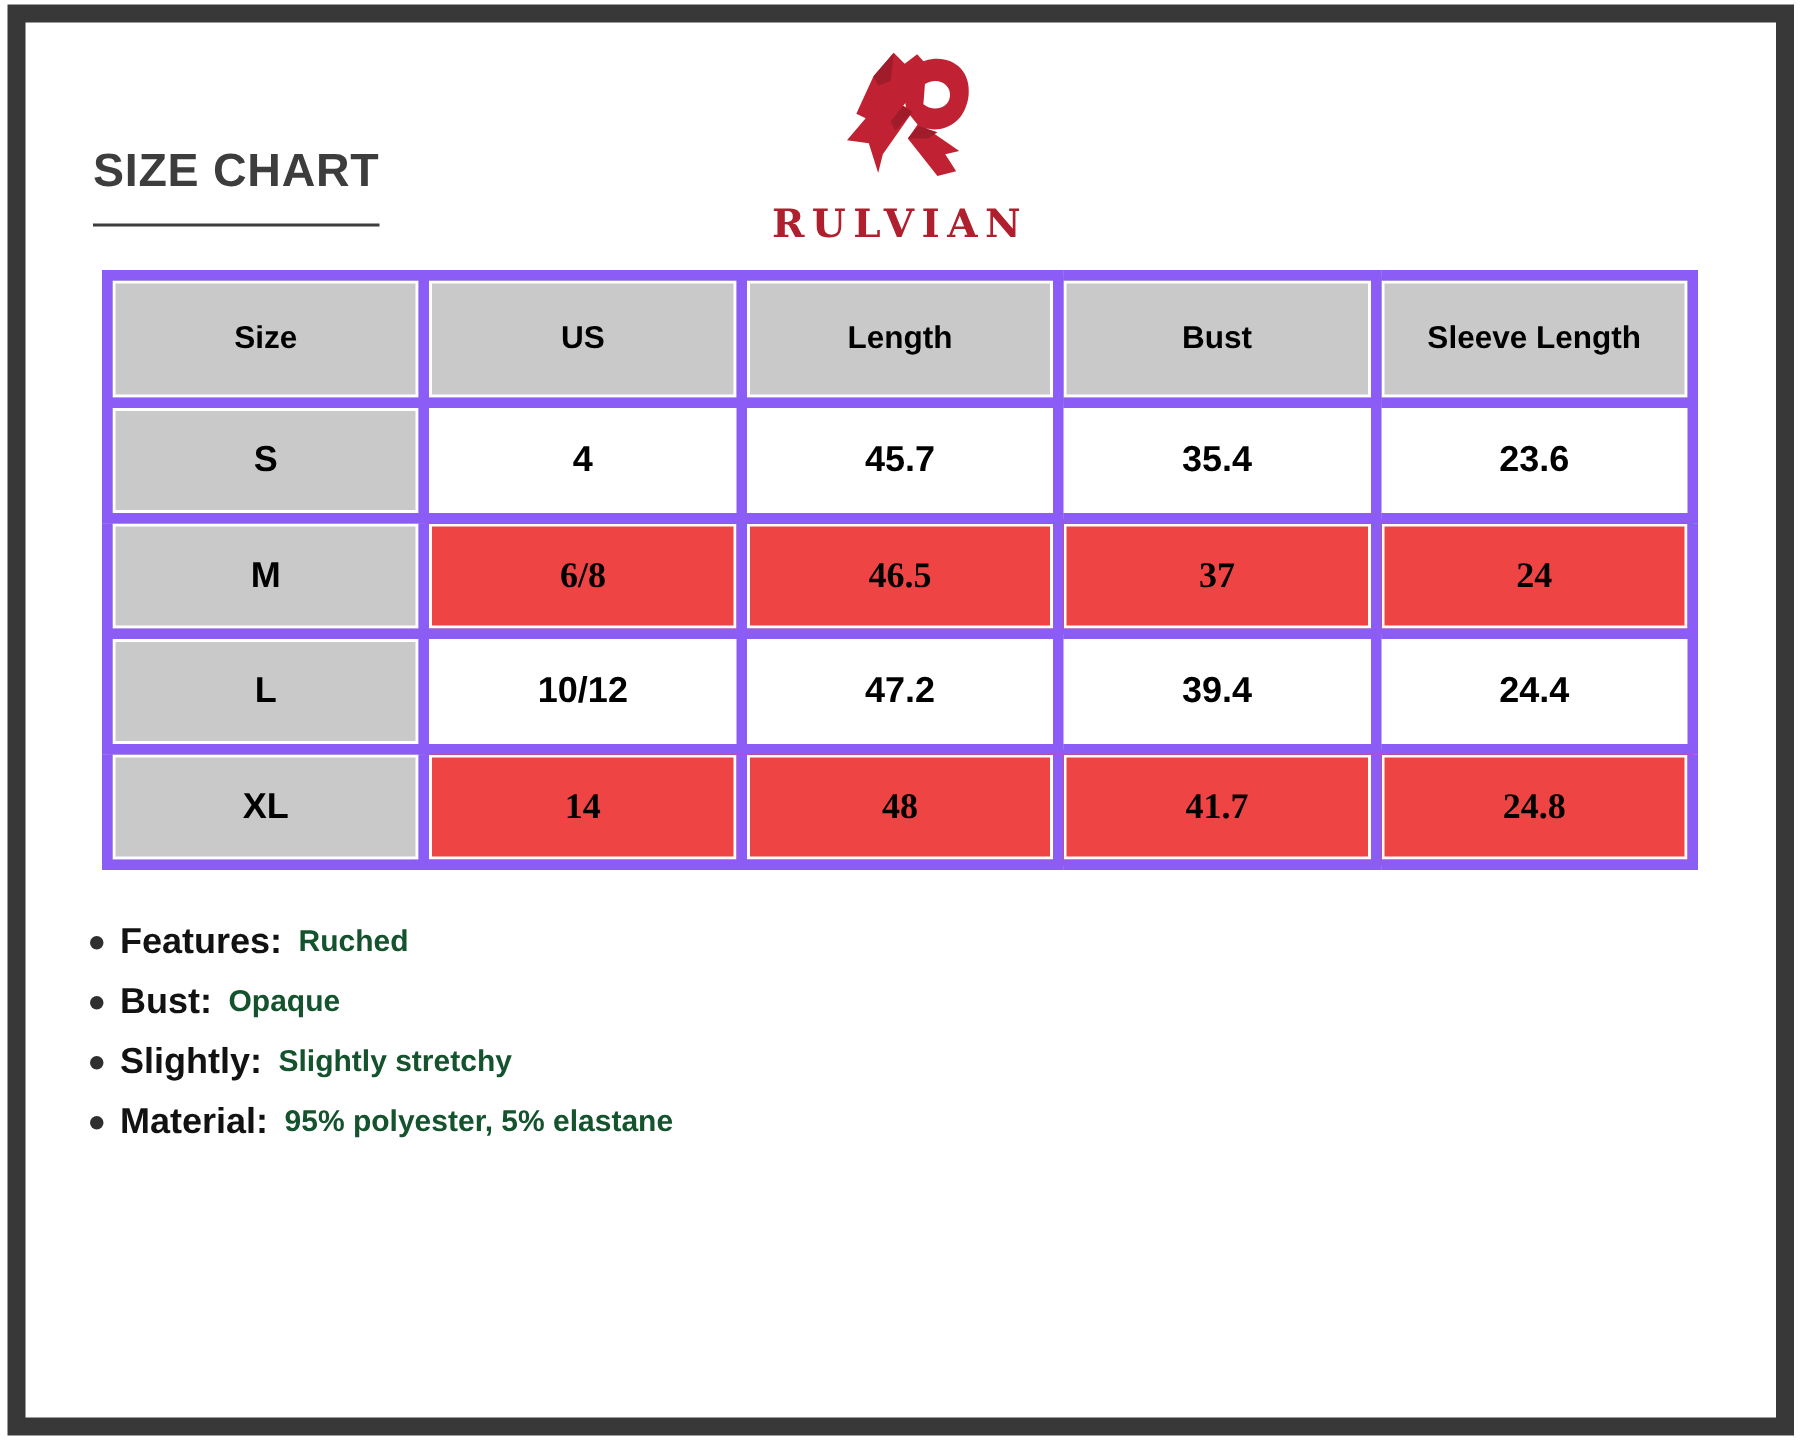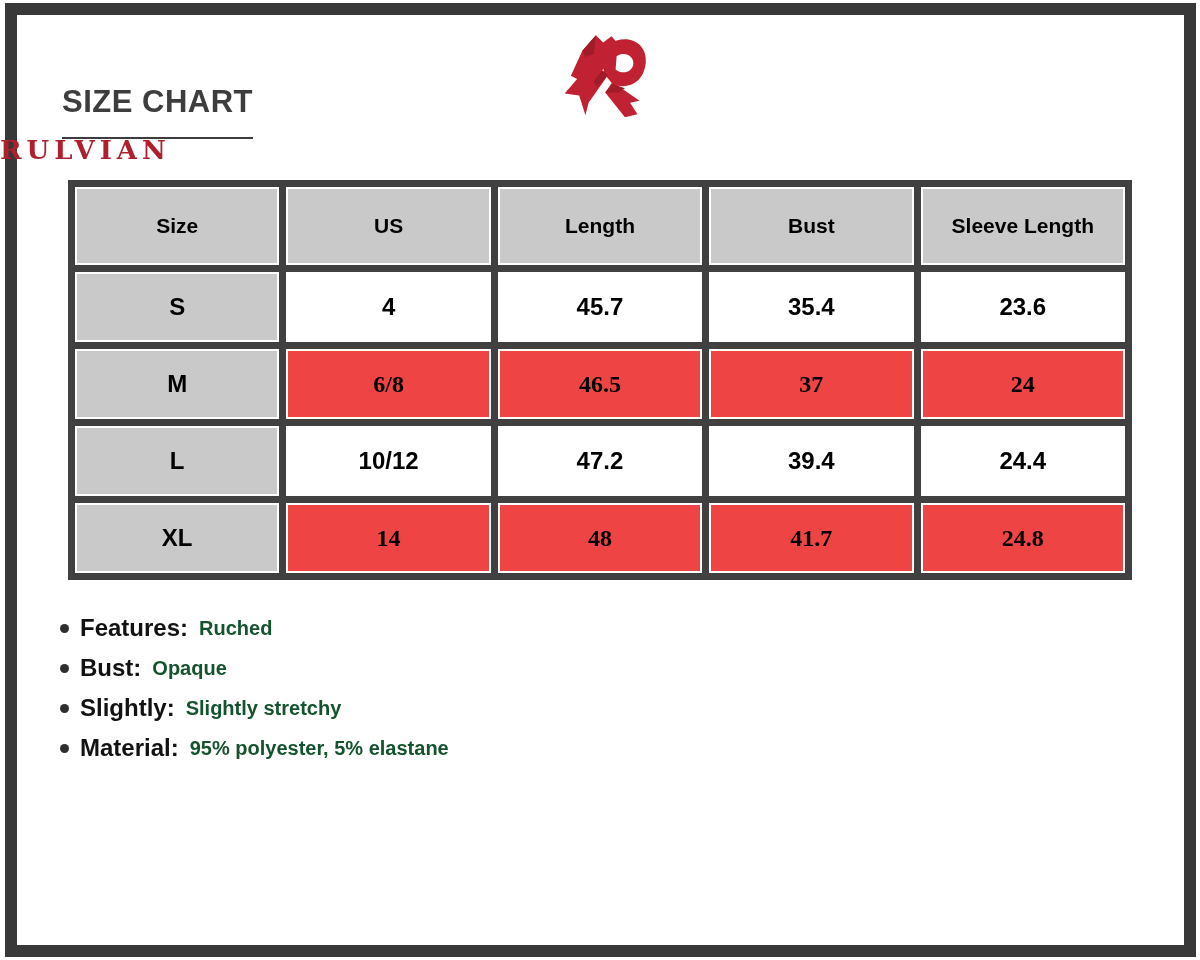--- a/index.html
+++ b/index.html
@@ -5,39 +5,39 @@
   html,body{margin:0;padding:0;background:#ffffff;}
   .canvas{
     position:relative;width:1200px;height:960px;background:#ffffff;
     font-family:"Liberation Sans",sans-serif;overflow:hidden;
   }
   .frame{
     position:absolute;left:5px;top:3px;right:4px;bottom:3px;
     border:12px solid #383838;pointer-events:none;
   }
   
-  .title-block{position:absolute;left:62px;top:84px;}
+  .title-block{position:absolute;left:62px;top:96px;}
   .title-block h1{
     margin:0;font-size:31px;font-weight:bold;color:#3d3d3d;letter-spacing:.5px;
   }
   .title-underline{width:191px;height:2px;background:#3d3d3d;margin-top:17px;}
   
-  .brand{position:absolute;left:0;right:0;top:30px;text-align:left;}
+  .brand{position:absolute;left:0;right:0;top:30px;text-align:center;}
   .brand svg{display:block;margin:0 auto;}
   .brand-name{
     margin-top:1px;font-family:"DejaVu Serif","Liberation Serif",serif;
     font-weight:bold;font-size:26px;letter-spacing:5px;color:#b01f2e;
   }
   
   table.size-table{
     position:absolute;left:68px;top:180px;width:1064px;
     border-collapse:collapse;table-layout:fixed;
   }
   .size-table th,.size-table td{
-    border:7px solid #404040;
+    border:7px solid #8b5cf6;
     box-shadow:inset 0 0 0 2px #ffffff;
     text-align:center;vertical-align:middle;
     color:#000;font-weight:bold;
   }
   .size-table th{height:76px;background:#c9c9c9;font-size:21px;}
   .size-table td{height:68px;background:#ffffff;font-size:24px;}
   .size-table td.rowhead{background:#c9c9c9;}
   .size-table tr.alt td:not(.rowhead){background:#ef4444;font-family:Liberation Serif, serif;}
   
   .details{

